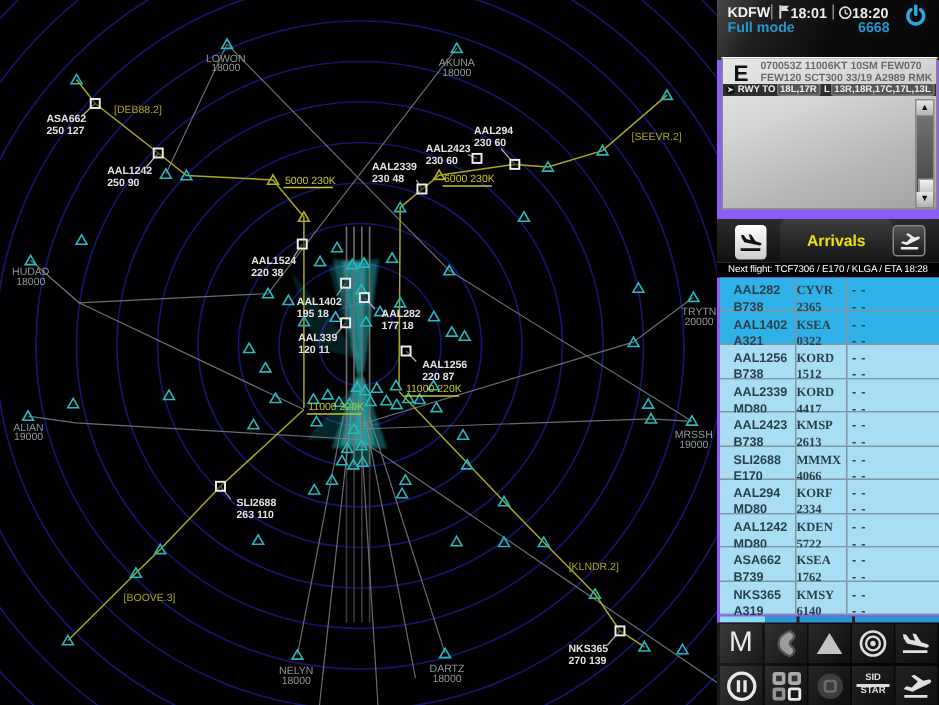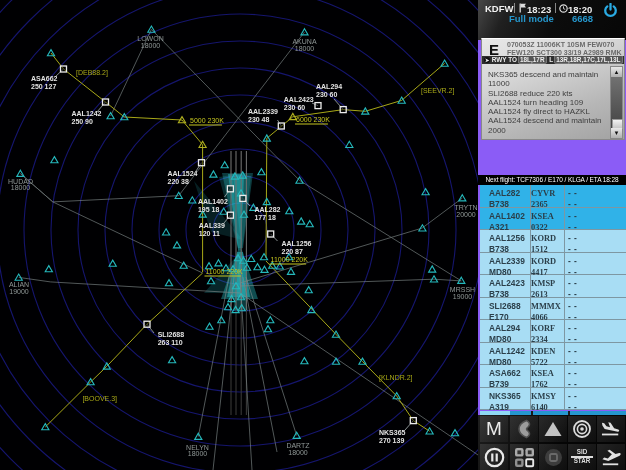--- a/index.html
+++ b/index.html
@@ -6,21 +6,21 @@
 body{width:626px;height:470px;overflow:hidden;position:relative;font-family:"Liberation Sans",sans-serif;}
 #radar{position:absolute;left:0;top:0;}
 
 #panel{position:absolute;left:478px;top:0;width:148px;height:470px;background:#8b5cf6;}
 #hdr{position:absolute;left:0;top:0;width:148px;height:40px;background:linear-gradient(115deg,#484848 0%,#202020 20%,#0c0c0c 52%,#070707 100%);}
 .abs{position:absolute;}
 #kdfw{position:absolute;left:7px;top:3px;font-size:9.5px;font-weight:bold;color:#f2f2f2;}
 .hsep{position:absolute;top:3px;width:1px;height:10px;background:#888;}
 .htime{position:absolute;top:3.5px;font-size:9.5px;font-weight:bold;color:#ececec;}
 #pwr{position:absolute;left:125px;top:3px;}
-#fullmode{position:absolute;left:7px;top:13px;font-size:9.5px;font-weight:bold;color:#2596cc;margin-left:24px;}
+#fullmode{position:absolute;left:7px;top:13px;font-size:9.5px;font-weight:bold;color:#2596cc;}
 #score{position:absolute;left:94px;top:13px;font-size:9.5px;font-weight:bold;color:#2596cc;}
 #atis{position:absolute;left:3px;top:38px;width:142px;height:100px;background:linear-gradient(160deg,#e8e8e8 0%,#d4d4d4 35%,#b6b6b6 70%,#a2a2a2 100%);border:1px solid #888;border-top:1px solid #fff;}
 #atisE{position:absolute;left:7px;top:2px;font-size:15px;font-weight:bold;color:#111;}
 #metar{position:absolute;left:25px;top:2px;width:116px;font-size:7px;line-height:7.8px;color:#6a6a6a;font-weight:bold;white-space:nowrap;}
 #rwybar{position:absolute;left:0px;top:16.5px;width:142px;height:8px;background:#2e2e2e;color:#eee;font-size:6.4px;font-weight:bold;line-height:8px;white-space:nowrap;overflow:hidden;}
 .rwc{display:inline-block;background:#111;border-radius:50%;width:6px;height:6px;line-height:6px;font-size:5px;text-align:center;margin-left:2px;}
 .rwb{background:#555;border:1px solid #777;border-radius:2px;padding:0 1px;margin:0 1px;}
 #msgs{position:absolute;left:6px;top:31px;width:122px;font-size:8px;line-height:9.3px;color:#3e3e3e;font-weight:normal;}
 #sbar{position:absolute;right:1px;top:27px;width:11px;height:71px;background:linear-gradient(#7a7a7a,#3c3c3c);border:1px solid #888;}
 .sbtn{position:absolute;left:0;width:11px;height:10px;background:linear-gradient(#e8e8e8,#b0b0b0);color:#111;font-size:6px;text-align:center;line-height:10px;}
@@ -297,44 +297,59 @@
 </g>
 </svg>
 <div id="panel">
 <div id="hdr">
  <span id="kdfw">KDFW</span>
  <span class="hsep" style="left:36px;"></span>
  <svg class="abs" style="left:41px;top:3px;" width="8" height="10" viewBox="0 0 8 10">
         <path d="M1.2,0.5 L1.2,9.5" stroke="#ddd" stroke-width="1.3"></path>
         <path d="M1.8,0.8 L7,0.8 L5.6,2.6 L7,4.4 L1.8,4.4 Z" fill="#ddd"></path>
       </svg>
- <span class="htime" style="left:49px;">18:23</span>
+ <span class="htime" style="left:49px;">18:01</span>
  <span class="hsep" style="left:77px;"></span>
  <svg class="abs" style="left:81px;top:3.5px;" width="9" height="9" viewBox="0 0 10 10">
         <circle cx="5" cy="5" r="4.1" fill="none" stroke="#ddd" stroke-width="1.3"></circle>
         <path d="M5,2.6 L5,5.2 L6.9,6" stroke="#ddd" stroke-width="1" fill="none"></path>
       </svg>
  <span class="htime" style="left:90px;">18:20</span>
  <div id="pwr"><svg width="15" height="15" viewBox="0 0 17 17">
           <path d="M8.5,1 L8.5,7.5" stroke="#2aaae2" stroke-width="2.6" stroke-linecap="round"></path>
           <path d="M4.9,3.9 A6,6 0 1 0 12.1,3.9" fill="none" stroke="#2aaae2" stroke-width="2.6" stroke-linecap="round"></path>
         </svg></div>
  <div id="fullmode">Full mode</div>
  <div id="score">6668</div>
 </div>
 <div id="atis">
  <div id="atisE">E</div>
  <div id="metar">070053Z 11006KT 10SM FEW070<br>FEW120 SCT300 33/19 A2989 RMK</div>
  <div id="rwybar"><span class="rwc">➤</span>&nbsp;RWY TO<span class="rwb">18L,17R</span> L<span class="rwb">13R,18R,17C,17L,13L</span></div>
- <div id="msgs">NKS365 descend and maintain 11000<br>SLI2688 reduce 220 kts<br>AAL1524 turn heading 109<br>AAL1524 fly direct to HAZKL<br>AAL1524 descend and maintain 2000</div>
  <div id="sbar">
    <div class="sbtn" style="top:0;">▲</div>
    <div class="sthumb"></div>
    <div class="sbtn" style="bottom:0;">▼</div>
  </div>
+</div>
+<div id="tabs">
+ <div id="tabmid"></div>
+ <div id="arrbtn">
+        <svg width="17" height="17" viewBox="0 0 24 24">
+          <path d="M2.5,19 L21,19" stroke="#111" stroke-width="2.5"></path>
+          <path d="M3,5 L5.5,5.5 L8,9 L12,10 L10,4.5 L12.5,5 L16.5,11 L21,12.5 C22.5,13 22.5,15 20.5,15 L6,12 L3.5,8 Z" fill="#111"></path>
+        </svg>
+      </div>
+ <div id="arrlbl">Arrivals</div>
+ <div id="depbtn">
+        <svg width="15" height="15" viewBox="0 0 24 24">
+          <path d="M2.5,20 L21,20" stroke="#eee" stroke-width="2.5"></path>
+          <path d="M2.5,14.5 L4.5,12.5 L8.5,13.5 L13,9 L8,5 L10.5,4 L17,8.5 L21,7.5 C23,7.2 23.5,9.2 21.5,10.5 L9,16.5 Z" fill="#eee"></path>
+        </svg>
+      </div>
 </div>
 <div id="nextflight">Next flight: TCF7306 / E170 / KLGA / ETA 18:28</div>
 <div id="striplist">
       <div class="strip sel" style="top:185.0px;height:22.5px;">
 <div class="c1">
           <div>AAL282</div>
           <div>B738</div>
         </div>
 <div class="c2">
           <div>CYVR</div>

